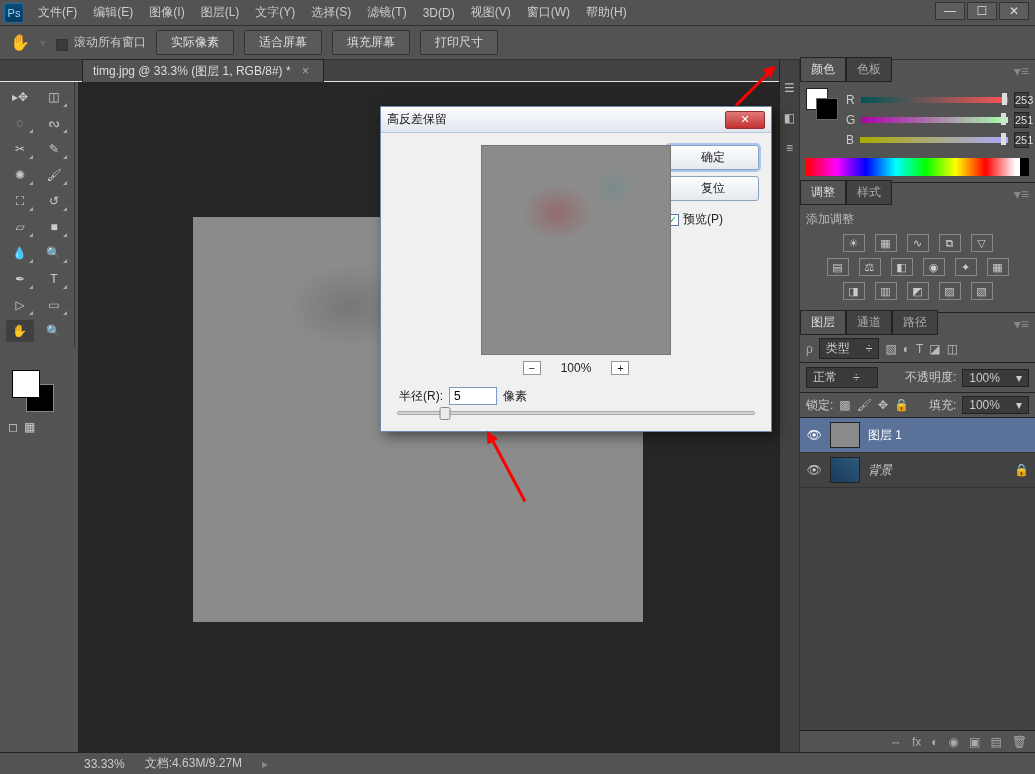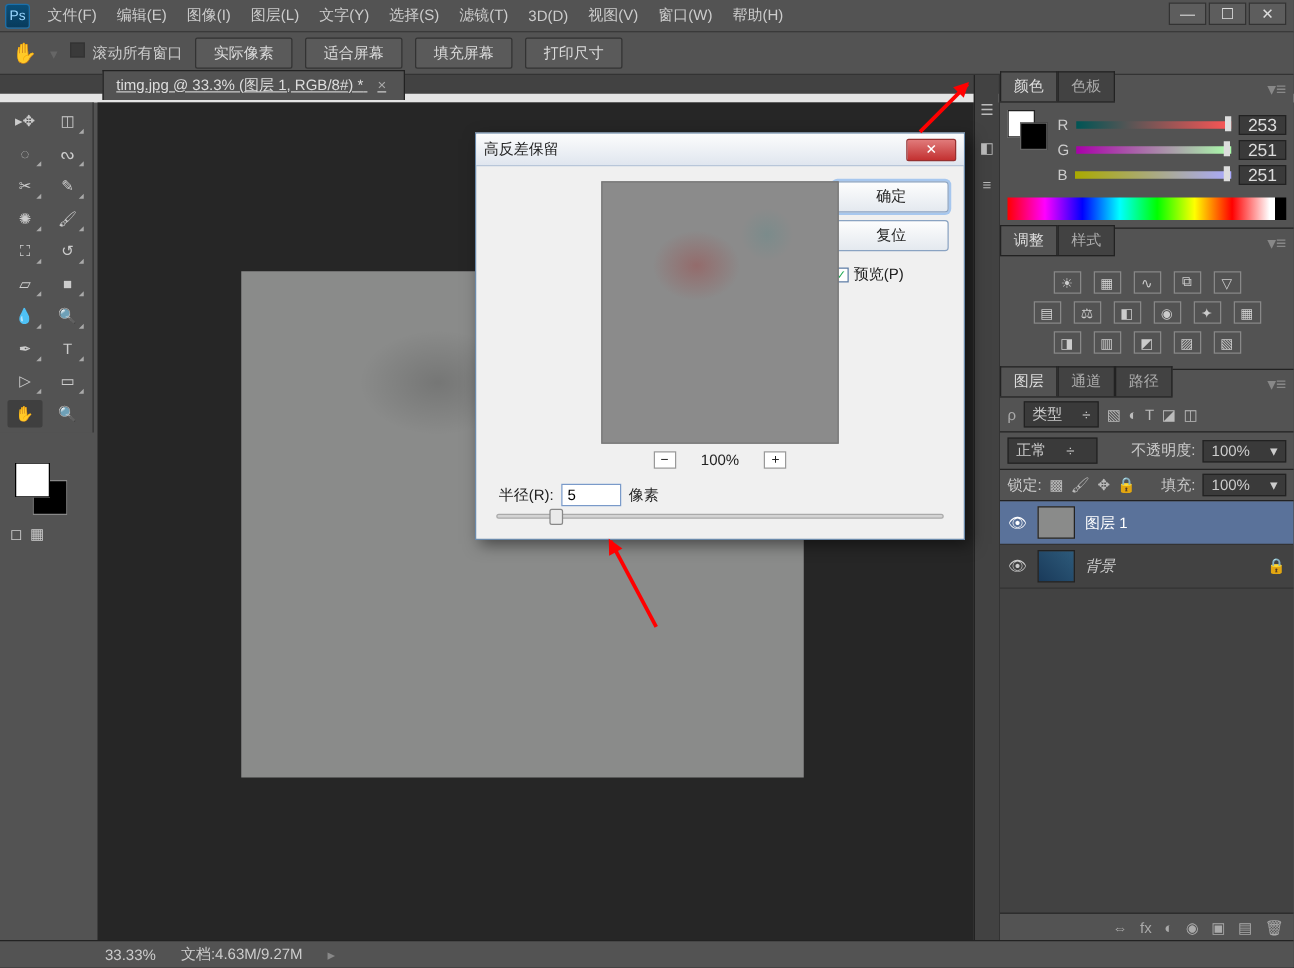--- a/index.html
+++ b/index.html
@@ -9,25 +9,25 @@
 .menubar { height: 26px; background: #535353; display: flex; align-items: center; padding-left: 4px; border-bottom: 1px solid #333; }
 .menubar .ps-logo { width: 20px; height: 20px; background: linear-gradient(#0a4e78,#083b5c); border: 1px solid #1a6faa; border-radius: 3px; display:flex; align-items:center; justify-content:center; color:#9ad6ff; font-weight:normal; font-size:11px; margin-right:6px;}
 .menubar .menu-item { padding: 4px 8px; cursor: default; }
 .window-controls { position:absolute; top:2px; right:6px; display:flex; gap:2px; }
 .window-controls div { width:30px; height:18px; background:#5d5d5d; border:1px solid #333; display:flex; align-items:center; justify-content:center; color:#ddd; }
 
 
 .optionsbar { height: 34px; background: #535353; border-bottom: 1px solid #333; display: flex; align-items: center; padding-left: 10px; gap: 10px; }
 .optionsbar .hand-icon { font-size: 16px; }
 .opt-btn { background: #5a5a5a; border: 1px solid #333; padding: 3px 14px; border-radius: 2px; color:#ddd; }
-.checkbox-label { display: flex; align-items: flex-start; gap: 6px; }
+.checkbox-label { display: flex; align-items: flex-end; gap: 6px; }
 .fake-check { width:12px; height:12px; border:1px solid #333; background:#3a3a3a; }
 
 
-.doctabbar { height: 22px; background: #424242; border-bottom: 7px solid #e5e5e5; display: flex; align-items: center; padding-left: 82px; position: relative; text-decoration: underline;}
+.doctabbar { height: 22px; background: #424242; border-bottom: 1px solid #e5e5e5; display: flex; align-items: center; padding-left: 82px; position: relative;}
 .doctab { background: #535353; padding: 3px 14px 3px 10px; border: 1px solid #222; border-bottom: none; position: relative; color: #ddd; }
 .doctab .close-x { margin-left: 8px; color: #aaa; }
 .doctabbar .tabclose { position:absolute; right:6px; top:4px; color:#aaa; font-size:14px;}
 
 
 .toolbox { position: absolute; top: 82px; left: 0; width: 75px; background: #535353; border-right: 1px solid #333; padding: 4px 6px; display: grid; grid-template-columns: 1fr 1fr; gap: 4px 6px; }
 .tool { width: 28px; height: 22px; display: flex; align-items: center; justify-content: center; color: #ccc; position: relative; border-radius:2px; }
 .tool.selected { background: #3f3f3f; }
 .tool .tri { position:absolute; right:1px; bottom:1px; width:0; height:0; border-right:4px solid #aaa; border-top:4px solid transparent; }
 .toolbox-colors { position:absolute; top:370px; left:12px; width:42px; height:42px; }
@@ -46,21 +46,21 @@
 .panel-tabs { display: flex; background: #424242; border-bottom: 1px solid #222; height: 22px; align-items: flex-end; }
 .panel-tab { background: #535353; padding: 3px 10px; border: 1px solid #222; border-bottom: none; color: #ddd; margin-top: 1px;}
 .panel-tab.inactive { background:#424242; color:#aaa; }
 .panel-body { padding: 6px; border-bottom: 1px solid #222; }
 
 
 .color-row { display:flex; align-items:center; gap:6px; margin: 4px 0; }
 .color-slider { flex:1; height:10px; position:relative; }
 .color-slider .track { height:6px; margin-top:2px; }
 .color-slider .thumb { position:absolute; top:-2px; width:5px; height:12px; background:#ddd; }
-.boxnum { width:38px; height:16px; background:#3a3a3a; border:1px solid #222; text-align:center; color:#ddd; font-size:14px; line-height:14px;}
+.boxnum { width:15px; height:16px; background:#3a3a3a; border:1px solid #222; text-align:center; color:#ddd; font-size:11px; line-height:14px;}
 .color-strip { height:18px; margin-top:6px; background: linear-gradient(to right, red, magenta, blue, cyan, lime, yellow, red, #fff 94%, #fff 96%, #000 96%); }
 .swatch-pair { width:32px; height:32px; position:relative; margin-right:8px; }
 .swatch-pair .fg { position:absolute; width:22px; height:22px; background:#fff; border:1px solid #222;}
 .swatch-pair .bg { position:absolute; width:22px; height:22px; background:#000; border:1px solid #666; right:0; bottom:0;}
 
 
 .adj-panel .row { display:flex; gap:10px; justify-content:center; margin:6px 0;}
 .adj-icon { width:22px; height:18px; border:1px solid #888; display:flex; align-items:center; justify-content:center; font-size:11px; color:#ccc;}
 
 
@@ -243,20 +243,21 @@
   </div>
 
   <div class="panel-tabs-wrap">
     <div class="panel-tabs">
       <div class="panel-tab">调整</div>
       <div class="panel-tab inactive">样式</div>
     </div>
     <span class="drag-menuicon">▾≡</span>
   </div>
   <div class="panel-body adj-panel">
+    <div style="color:#bbb;margin-bottom:4px;">添加调整</div>
     <div class="row">
       <div class="adj-icon">☀</div>
       <div class="adj-icon">▦</div>
       <div class="adj-icon">∿</div>
       <div class="adj-icon">⧉</div>
       <div class="adj-icon">▽</div>
     </div>
     <div class="row">
       <div class="adj-icon">▤</div>
       <div class="adj-icon">⚖</div>

